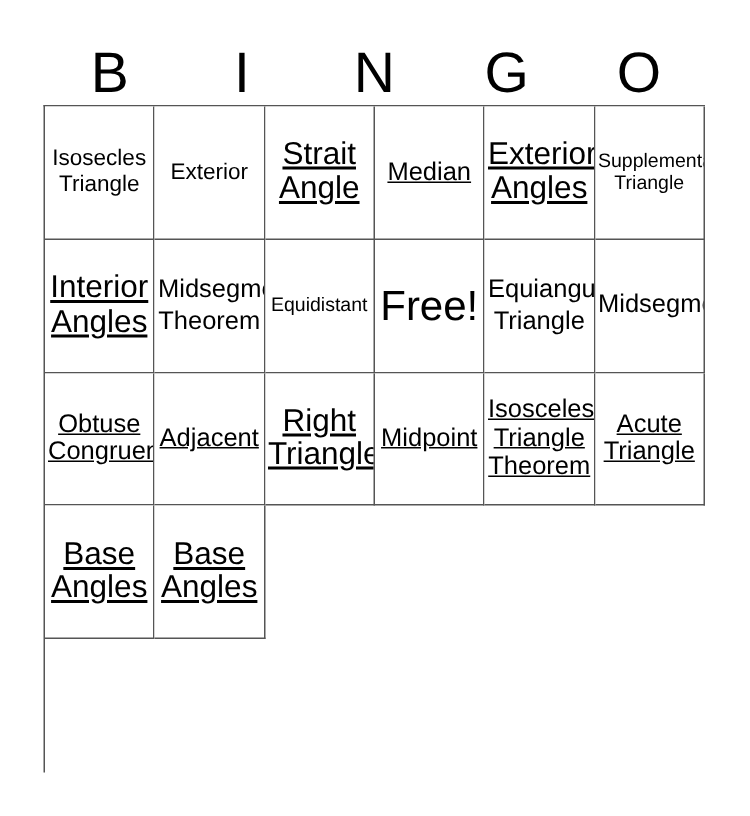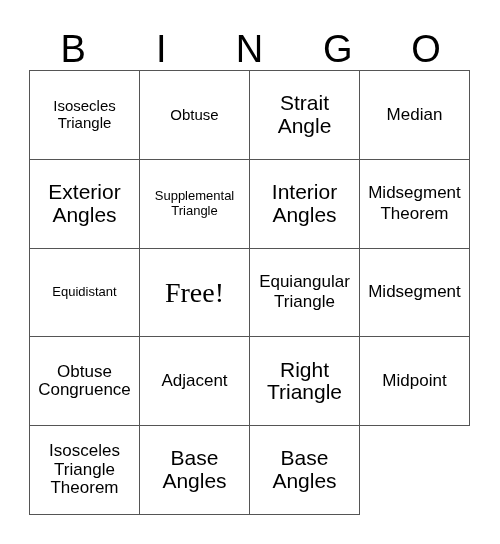--- a/index.html
+++ b/index.html
@@ -46,21 +46,21 @@
   }
 
   
   #bingo-grid {
     position: absolute;
     left: 29px;
     top: 70px;
     width: 441px;
     height: 445px;
     display: grid;
-    grid-template-columns: repeat(4, 1fr);
+    grid-template-columns: repeat(6, 1fr);
     grid-template-rows: repeat(5, 1fr);
     border-top: 1px solid #555555;
     border-left: 1px solid #555555;
     box-sizing: border-box;
     background: #ffffff;
   }
   .bingo-cell {
     border-right: 1px solid #555555;
     border-bottom: 1px solid #555555;
     box-sizing: border-box;
@@ -78,43 +78,43 @@
     line-height: 1.08;
     color: #000000;
     word-break: normal;
     hyphens: none;
   }
 
   
   .fs-xs   { font-size: 17px; line-height: 1.22; }
   .fs-sm   { font-size: 13px; line-height: 1.15; }
   .fs-md   { font-size: 15px; line-height: 1.12; }
-  .fs-lg   { font-size: 17px; line-height: 1.10; }
-  .fs-xl   { font-size: 21px; line-height: 1.08; }
-  .fs-free { font-size: 28px; line-height: 1.05; font-family: Liberation Serif, serif; }
+  .fs-lg   { font-size: 17px; line-height: 1.10; text-decoration: underline; }
+  .fs-xl   { font-size: 21px; line-height: 1.08; text-decoration: underline; }
+  .fs-free { font-size: 28px; line-height: 1.05; }
 </style>
 </head>
 <body>
 
 <div id="card-root">
 
   <div id="header-row">
     <div class="header-letter">B</div>
     <div class="header-letter">I</div>
     <div class="header-letter">N</div>
     <div class="header-letter">G</div>
     <div class="header-letter">O</div>
   </div>
 
   <div id="bingo-grid">
       <div class="bingo-cell">
         <span class="cell-text fs-md">Isosecles Triangle</span>
       </div>
       <div class="bingo-cell">
-        <span class="cell-text fs-md">Obtuse</span>
+        <span class="cell-text fs-md">Exterior</span>
       </div>
       <div class="bingo-cell">
         <span class="cell-text fs-xl">Strait Angle</span>
       </div>
       <div class="bingo-cell">
         <span class="cell-text fs-lg">Median</span>
       </div>
       <div class="bingo-cell">
         <span class="cell-text fs-xl">Exterior Angles</span>
       </div>
@@ -148,20 +148,23 @@
       <div class="bingo-cell">
         <span class="cell-text fs-xl">Right Triangle</span>
       </div>
       <div class="bingo-cell">
         <span class="cell-text fs-lg">Midpoint</span>
       </div>
       <div class="bingo-cell">
         <span class="cell-text fs-lg">Isosceles Triangle Theorem</span>
       </div>
       <div class="bingo-cell">
+        <span class="cell-text fs-lg">Acute Triangle</span>
+      </div>
+      <div class="bingo-cell">
         <span class="cell-text fs-xl">Base Angles</span>
       </div>
       <div class="bingo-cell">
         <span class="cell-text fs-xl">Base Angles</span>
       </div>
     </div>
 
 </div>
 
 </body></html>

